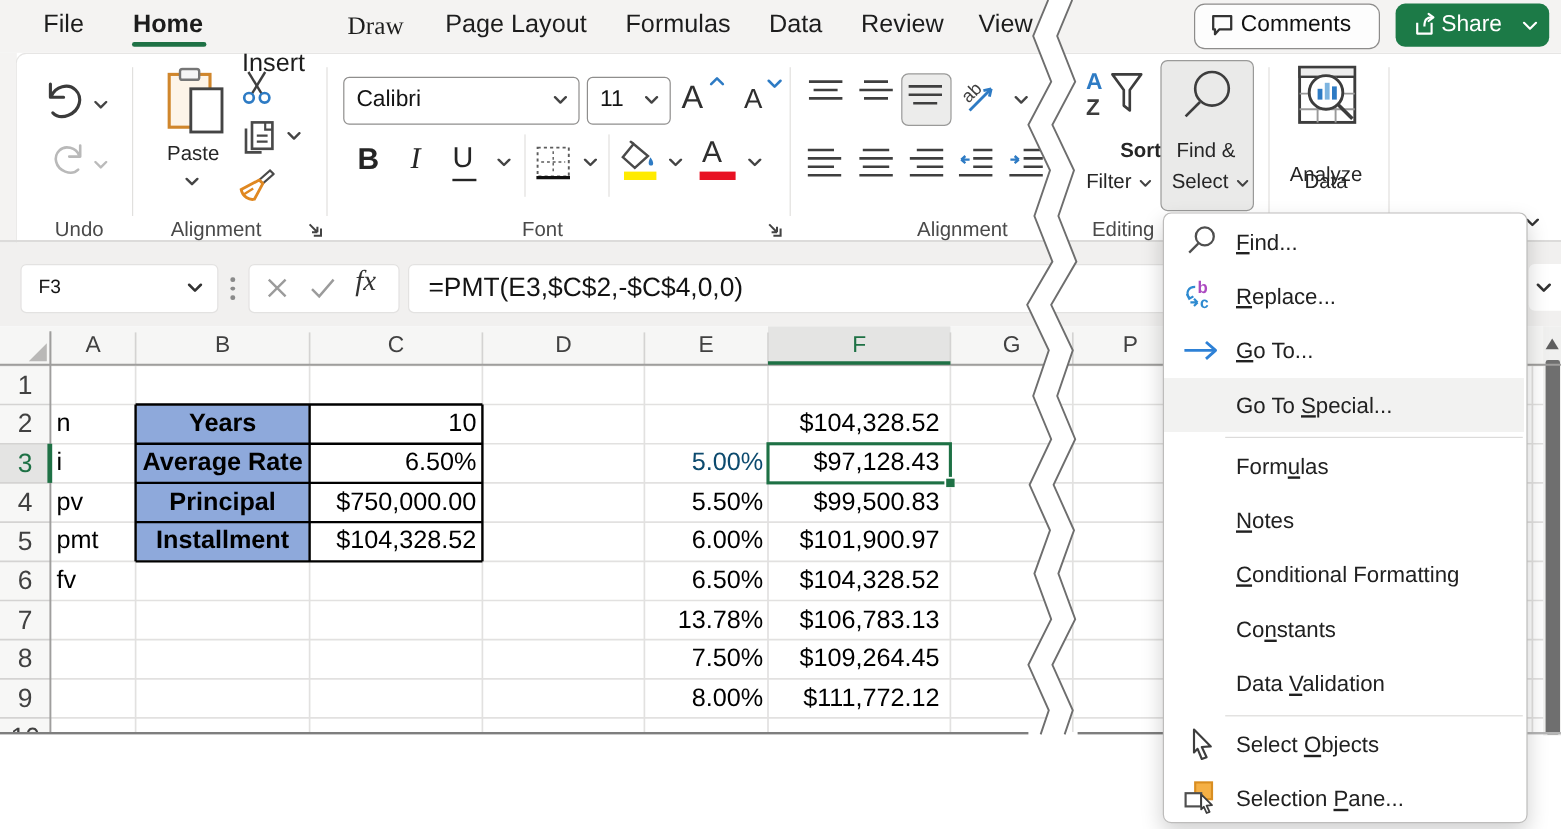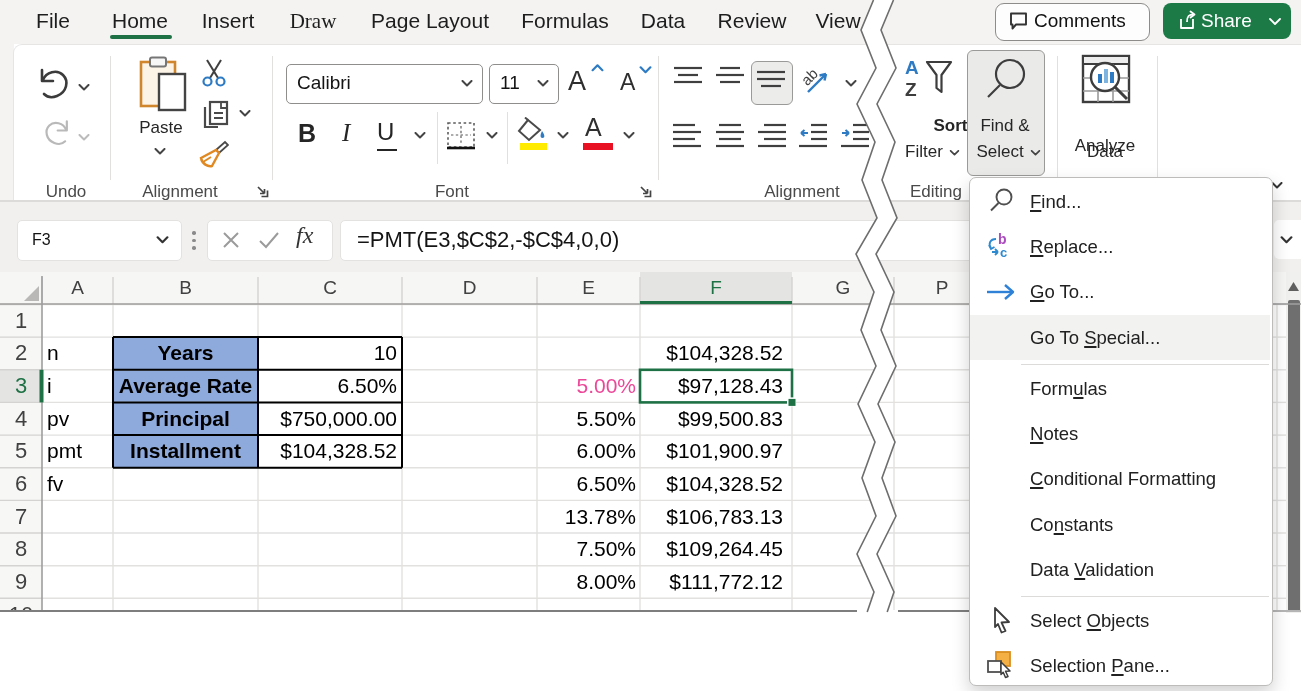--- a/index.html
+++ b/index.html
@@ -105,21 +105,21 @@
 <div class="cell" style="left:42px;top:435.1px;width:71px;height:32.6px;z-index:4;color:#000;padding-left:5px;width:66px;">pmt</div>
 <div class="cell" style="left:42px;top:467.8px;width:71px;height:32.6px;z-index:4;color:#000;padding-left:5px;width:66px;">fv</div>
 <div class="cell" style="left:113px;top:337.1px;width:145px;height:32.6px;z-index:4;color:#000;justify-content:center;font-weight:bold;">Years</div>
 <div class="cell" style="left:113px;top:369.8px;width:145px;height:32.6px;z-index:4;color:#000;justify-content:center;font-weight:bold;">Average Rate</div>
 <div class="cell" style="left:113px;top:402.4px;width:145px;height:32.6px;z-index:4;color:#000;justify-content:center;font-weight:bold;">Principal</div>
 <div class="cell" style="left:113px;top:435.1px;width:145px;height:32.6px;z-index:4;color:#000;justify-content:center;font-weight:bold;">Installment</div>
 <div class="cell num" style="left:258px;top:337.1px;width:144px;height:32.6px;z-index:4;color:#000;padding-right:5px;width:139px;">10</div>
 <div class="cell num" style="left:258px;top:369.8px;width:144px;height:32.6px;z-index:4;color:#000;padding-right:5px;width:139px;">6.50%</div>
 <div class="cell num" style="left:258px;top:402.4px;width:144px;height:32.6px;z-index:4;color:#000;padding-right:5px;width:139px;">$750,000.00</div>
 <div class="cell num" style="left:258px;top:435.1px;width:144px;height:32.6px;z-index:4;color:#000;padding-right:5px;width:139px;">$104,328.52</div>
-<div class="cell num" style="left:537px;top:369.8px;width:103px;height:32.6px;z-index:4;color:#ec4899;padding-right:20px;width:99px;">5.00%</div>
+<div class="cell num" style="left:537px;top:369.8px;width:103px;height:32.6px;z-index:4;color:#0c4a6e;padding-right:20px;width:99px;">5.00%</div>
 <div class="cell num" style="left:537px;top:402.4px;width:103px;height:32.6px;z-index:4;color:#000;padding-right:4px;width:99px;">5.50%</div>
 <div class="cell num" style="left:537px;top:435.1px;width:103px;height:32.6px;z-index:4;color:#000;padding-right:4px;width:99px;">6.00%</div>
 <div class="cell num" style="left:537px;top:467.8px;width:103px;height:32.6px;z-index:4;color:#000;padding-right:4px;width:99px;">6.50%</div>
 <div class="cell num" style="left:537px;top:500.4px;width:103px;height:32.6px;z-index:4;color:#000;padding-right:4px;width:99px;">13.78%</div>
 <div class="cell num" style="left:537px;top:533.0px;width:103px;height:32.6px;z-index:4;color:#000;padding-right:4px;width:99px;">7.50%</div>
 <div class="cell num" style="left:537px;top:565.7px;width:103px;height:32.6px;z-index:4;color:#000;padding-right:4px;width:99px;border-radius:13px;">8.00%</div>
 <div class="cell num" style="left:640px;top:337.1px;width:152px;height:32.6px;z-index:4;color:#000;padding-right:9px;width:143px;">$104,328.52</div>
 <div class="cell num" style="left:640px;top:369.8px;width:152px;height:32.6px;z-index:4;color:#000;padding-right:9px;width:143px;">$97,128.43</div>
 <div class="cell num" style="left:640px;top:402.4px;width:152px;height:32.6px;z-index:4;color:#000;padding-right:9px;width:143px;">$99,500.83</div>
 <div class="cell num" style="left:640px;top:435.1px;width:152px;height:32.6px;z-index:4;color:#000;padding-right:9px;width:143px;">$101,900.97</div>
@@ -144,22 +144,22 @@
 <div class="rowhdr" style="top:500.4px;height:32.6px;color:#414141;z-index:4;">7</div>
 <div class="rowhdr" style="top:533.0px;height:32.6px;color:#414141;z-index:4;">8</div>
 <div class="rowhdr" style="top:565.7px;height:32.6px;color:#414141;z-index:4;">9</div>
 <div class="abs" style="left:0;top:598.3px;width:42px;height:11.7px;overflow:hidden;z-index:4;">
     <div class="rowhdr" style="top:0;height:32.6px;">10</div>
   </div>
 <div class="abs" style="left:0;top:610px;width:857px;height:1.8px;background:#7e7e7e;z-index:5;"></div>
 <div class="abs" style="left:898px;top:610px;width:72px;height:1.8px;background:#7e7e7e;z-index:5;"></div>
 <div class="abs" style="left:1271px;top:610px;width:30px;height:1.8px;background:#b5b5b5;z-index:5;"></div>
 <div class="tab" style="left:-17.0px;width:140px;font-weight:normal;">File</div>
-<div class="tab" style="left:70.0px;width:140px;font-weight:normal;">Home</div>
-<div class="tab" style="left:158.0px;width:140px;font-weight:normal;">Insert</div>
+<div class="tab" style="left:70.0px;width:140px;font-weight:bold;">Home</div>
+<div class="tab" style="left:158.0px;width:140px;font-weight:normal;margin-top:32px;">Insert</div>
 <div class="tab" style="left:243.0px;width:140px;font-weight:normal;font-family:Liberation Serif, serif;">Draw</div>
 <div class="tab" style="left:360.0px;width:140px;font-weight:normal;">Page Layout</div>
 <div class="tab" style="left:495.0px;width:140px;font-weight:normal;">Formulas</div>
 <div class="tab" style="left:593.0px;width:140px;font-weight:normal;">Data</div>
 <div class="tab" style="left:682.0px;width:140px;font-weight:normal;">Review</div>
 <div class="tab" style="left:768.0px;width:140px;font-weight:normal;">View</div>
 <div class="abs" style="left:110px;top:35px;width:62px;height:4px;background:#1e7145;border-radius:2px;"></div>
 <div class="abs" style="left:995px;top:3px;width:153px;height:36px;background:#fdfdfd;border:1.4px solid #8d8c8b;border-radius:9px;"></div>
 <svg class="abs" style="left:1008px;top:11px;" width="22" height="21" viewBox="0 0 22 21">
 <path d="M3 2.5 H18 V13.5 H8 L4.5 17.5 V13.5 H3 Z" fill="none" stroke="#333" stroke-width="1.9" stroke-linejoin="round"></path>

